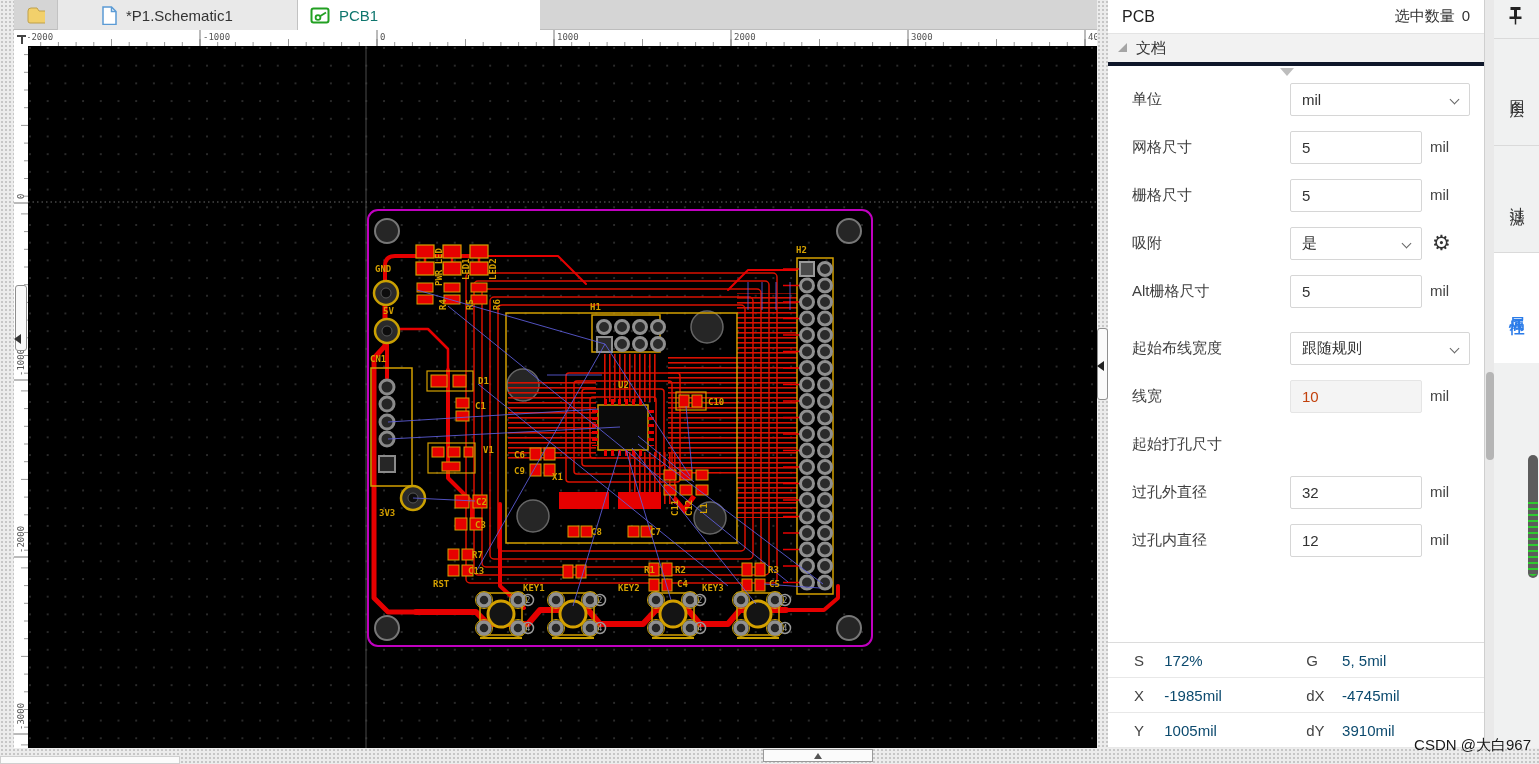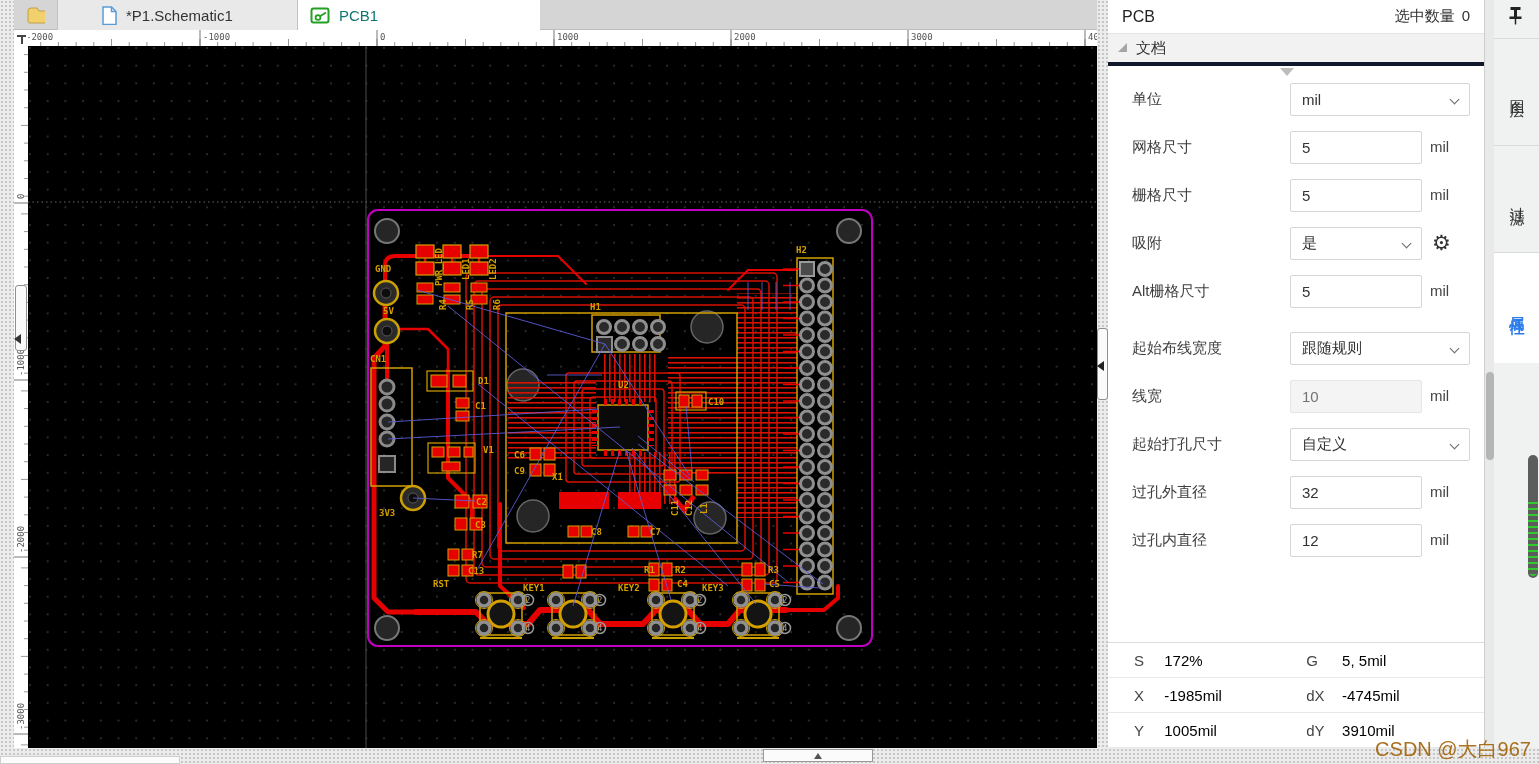--- a/index.html
+++ b/index.html
@@ -47,48 +47,48 @@
   .sec-head{position:relative;height:33px;background:#f2f2f2;border-top:1px solid #e4e4e4;border-bottom:4px solid #0f172a;display:flex;align-items:center;padding-left:10px;gap:9px;cursor:pointer;}
   .tri{width:0;height:0;border-bottom:9px solid #a5a5a5;border-left:9px solid transparent;transform:translateY(-1px);}
   .sec-title{font-size:15px;color:#333;}
   .sec-body{padding-top:9px;}
   .prow{position:relative;height:48px;}
   .plabel{position:absolute;left:24px;top:0;line-height:48px;color:#404040;}
   .sel,.inp{position:absolute;left:182px;top:8px;height:33px;border:1px solid #d6d6d6;border-radius:2px;background:#fff;
             display:flex;align-items:center;padding:0 11px;cursor:pointer;color:#333;}
   .sel{width:180px;}
   .inp{width:132px;cursor:text;}
-  .inp.dis{background:#f4f4f4;color:#737373;border-color:#e5e5e5;cursor:default;}
+  .inp.dis{background:#f4f4f4;color:#c2410c;border-color:#e5e5e5;cursor:default;}
   .chev{position:absolute;right:11px;top:12px;width:7px;height:7px;border-right:1.6px solid #666;border-bottom:1.6px solid #666;transform:rotate(45deg);}
   .sel .selval{flex:1;}
   .unit{position:absolute;left:322px;top:0;line-height:48px;color:#444;}
   .gear{position:absolute;left:324px;top:9px;font-size:21px;color:#333;cursor:pointer;line-height:30px;}
   .mini-tri{position:absolute;left:172px;top:68px;border-left:7px solid transparent;border-right:7px solid transparent;border-top:8px solid #bdbdbd;}
   
   .statusbar{position:absolute;left:0;top:642px;width:100%;height:106px;background:#fff;border-top:1px solid #dcdcdc;}
   .srow{height:35px;border-bottom:1px solid #e8e8e8;display:flex;align-items:center;padding-left:26px;}
   .sk{width:32px;color:#444;}
-  .sv{width:150px;color:#000000;}
+  .sv{width:150px;color:#0c4a6e;}
   .sk2{width:38px;color:#444;}
   
   .sidetabs{position:absolute;left:1494px;top:0;width:45px;height:748px;background:#f0f1f1;}
   .pin{position:absolute;left:12px;top:6px;cursor:pointer;}
   .stab{position:absolute;left:0;width:45px;display:flex;align-items:center;justify-content:center;cursor:pointer;border-top:1px solid #dadada;}
   .stab span{writing-mode:vertical-rl;text-orientation:upright;letter-spacing:4px;font-size:15px;color:#333;}
   .stab.active{background:#fff;border-top:1px solid #dadada;}
   .stab.active span{color:#2b7ce9;font-weight:bold;}
   .st-layers{top:38px;height:107px;}
   .st-filter{top:145px;height:107px;}
   .st-props{top:252px;height:111px;}
   
   .panel-thumb{position:absolute;left:1486px;top:372px;width:8px;height:88px;background:#b5b5b5;border-radius:4px;}
   .browser-thumb{position:absolute;left:1528px;top:455px;width:10px;height:123px;background:#5c5c5c;border-radius:5px;}
   .browser-thumb .stripes{position:absolute;left:0;bottom:2px;width:10px;height:74px;
      background:repeating-linear-gradient(0deg,#2fca2f 0 2px,transparent 2px 6px);border-radius:0 0 5px 5px;}
-  .watermark{position:absolute;right:8px;top:736px;color:#a16207;font-size:20px;opacity:.9;margin-left:36px;}
+  .watermark{position:absolute;right:8px;top:736px;color:#000000;font-size:15px;opacity:.9;margin-left:36px;}
 </style>
 </head>
 <body>
 
 <div id="root">
 
   <div class="gutter-left dotted"></div>
   <div class="bottom-strip dotted"></div>
   <div class="gutter-right dotted"></div>
 
@@ -665,24 +665,20 @@
               <span class="chev"></span>
             </div>
           </div>
           <div class="prow">
             <span class="plabel">线宽</span>
             <div class="inp dis">10</div>
             <span class="unit">mil</span>
           </div>
           <div class="prow">
             <span class="plabel">起始打孔尺寸</span>
-            <div class="sel">
-              <span class="selval">自定义</span>
-              <span class="chev"></span>
-            </div>
           </div>
           <div class="prow">
             <span class="plabel">过孔外直径</span>
             <div class="inp">32</div>
             <span class="unit">mil</span>
           </div>
           <div class="prow">
             <span class="plabel">过孔内直径</span>
             <div class="inp">12</div>
             <span class="unit">mil</span>

